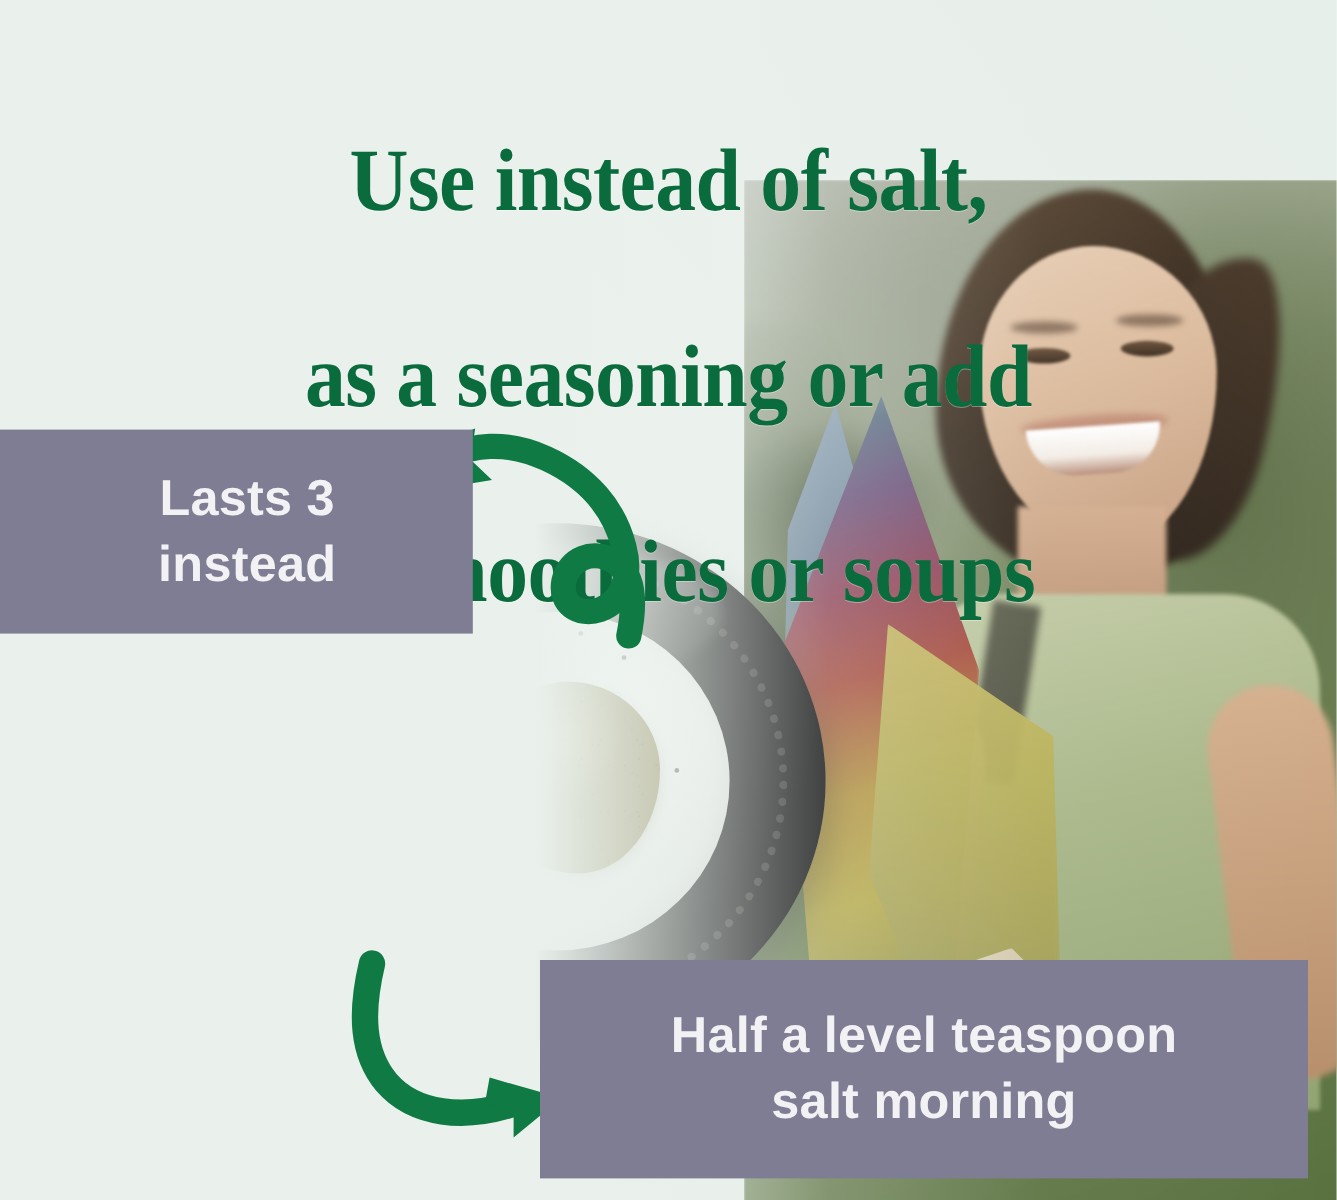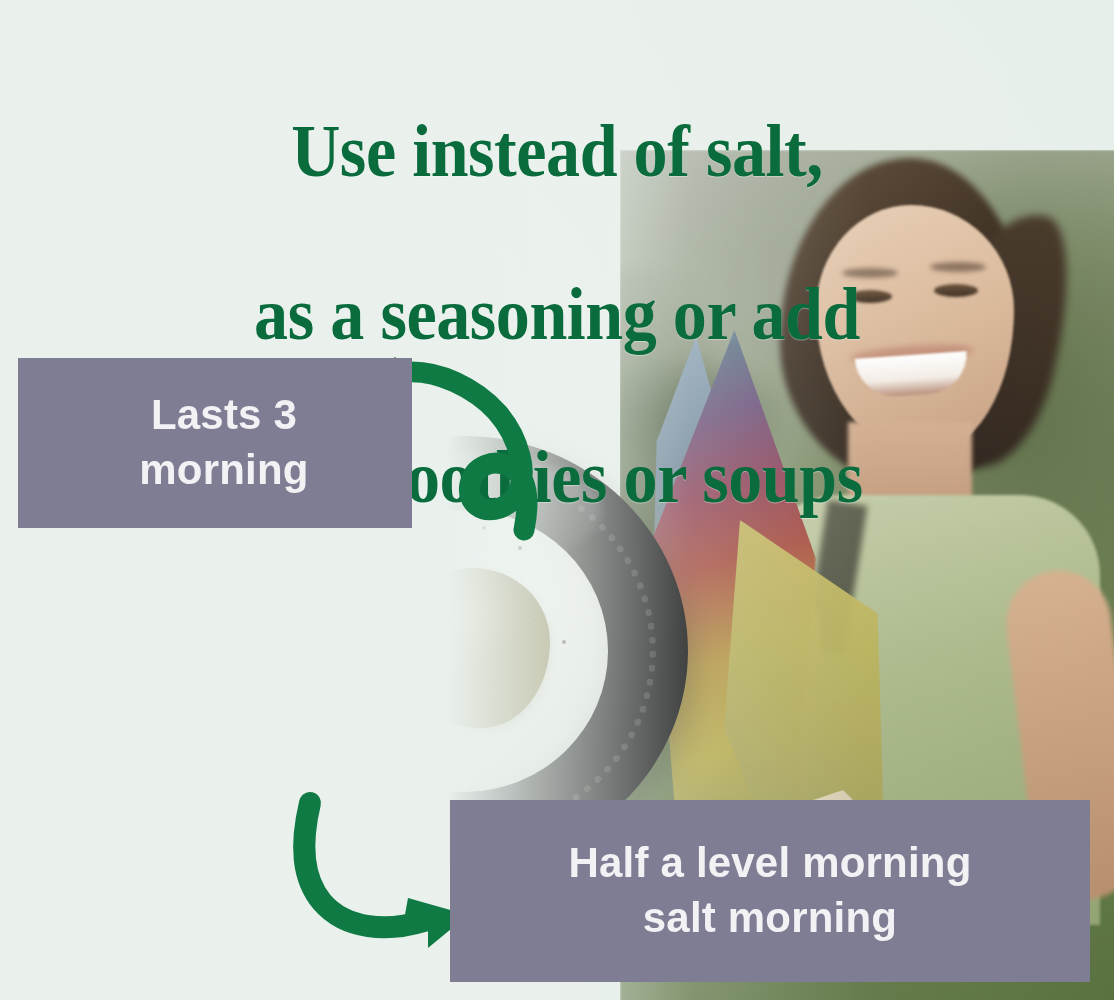--- a/index.html
+++ b/index.html
@@ -256,21 +256,20 @@
     align-items:center;
     justify-content:center;
     text-align:center;
     line-height:1.30;
     letter-spacing:0.2px;
   }
   #callout-lasts{
     left:0px; top:358px; width:394px; height:170px;
     font-size:42px;
     padding:0 26px 0 44px;
-    margin-left:18px;
   }
   #callout-teaspoon{
     left:450px; top:800px; width:640px; height:182px;
     font-size:42px;
     padding:0 30px;
   }
 
   
   .arrow-layer{position:absolute; inset:0; pointer-events:none;}
   .arrow-layer svg{position:absolute;left:0;top:0;width:1114px;height:1000px;}
@@ -398,24 +397,24 @@
       <g fill="none" stroke="#0f7a43" stroke-width="22" stroke-linecap="round" stroke-linejoin="round">
         <path d="M310 803 C300 845 302 878 322 902 C346 930 388 932 424 921"></path>
       </g>
       <path d="M408 898 L468 915 L428 948 L428 926 L404 920 Z" fill="#0f7a43"></path>
     </svg>
   </div>
 
   <div class="callout" id="callout-lasts">
     <div>
       <span>Lasts 3</span><br>
-      <span>morning</span>
+      <span>instead</span>
     </div>
   </div>
 
   <div class="callout" id="callout-teaspoon">
     <div>
-      <span>Half a level morning</span><br>
+      <span>Half a level teaspoon</span><br>
       <span>salt morning</span>
     </div>
   </div>
 
 </div>
 
 </body></html>

